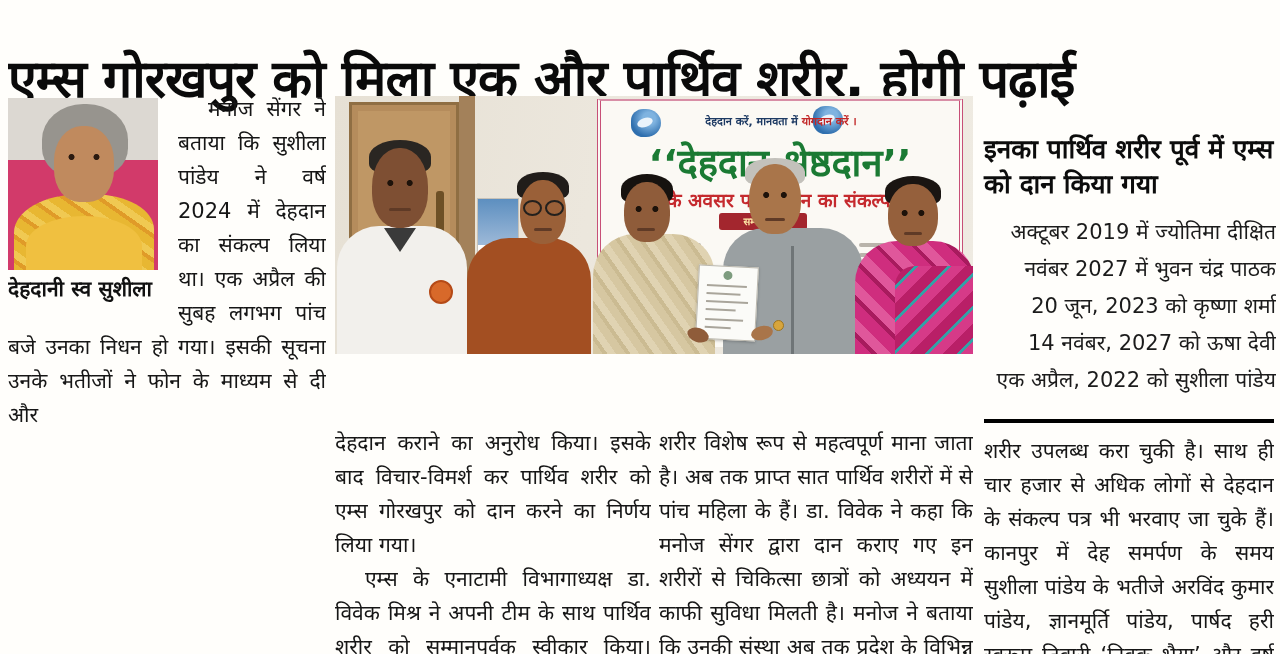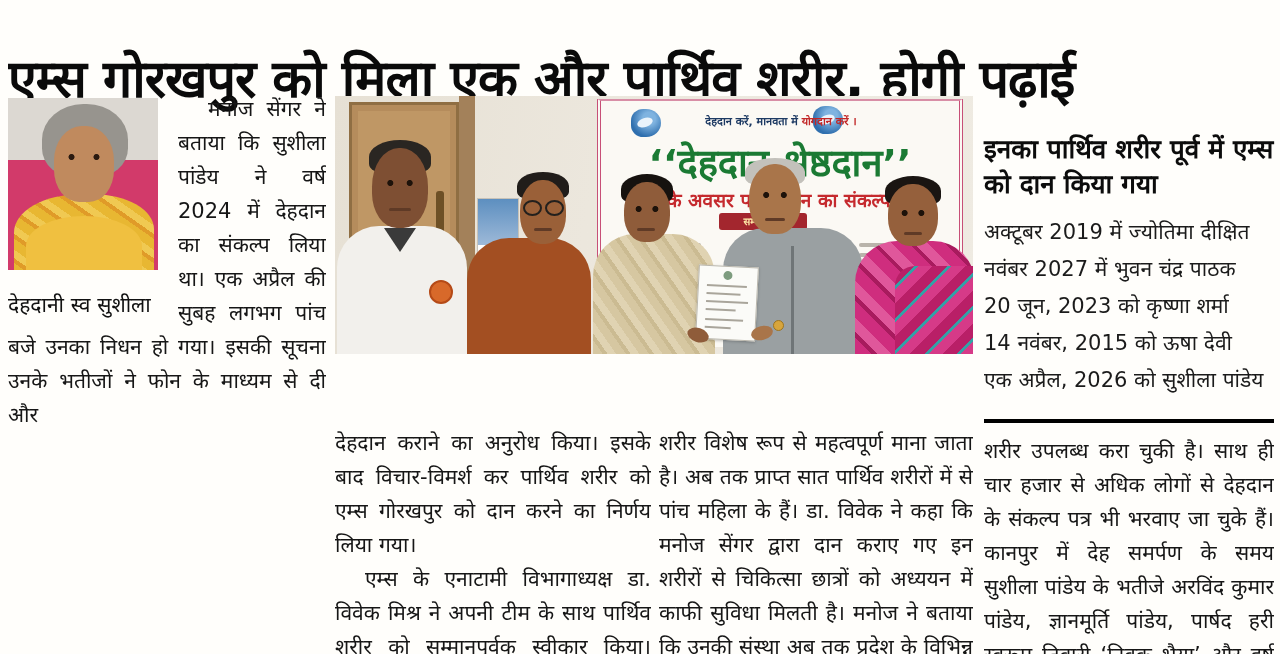--- a/index.html
+++ b/index.html
@@ -31,21 +31,21 @@
   .inset-img{position:relative;width:150px;height:172px;overflow:hidden;background:#dcd8d2;}
   .inset-bg-pink{position:absolute;left:0;top:62px;width:150px;height:110px;background:#d23a6a;}
   .inset-sari{position:absolute;left:6px;top:96px;width:140px;height:80px;border-radius:48% 44% 0 0;
       background:repeating-linear-gradient(35deg,#e8b732 0 9px,#e09b28 9px 13px,#f0c952 13px 20px);}
   .inset-shoulder{position:absolute;left:18px;top:118px;width:116px;height:60px;border-radius:50% 50% 0 0;background:#f0c040;}
   .inset-hair{position:absolute;left:34px;top:6px;width:86px;height:74px;border-radius:48% 48% 40% 40%;background:#97948e;}
   .inset-face{position:absolute;left:46px;top:28px;width:60px;height:76px;border-radius:46% 46% 42% 42%;background:#c08a5e;}
   .inset-eyes{position:absolute;left:50px;top:54px;width:52px;height:10px;
       background:radial-gradient(circle at 26% 50%,#2b1a10 2.6px,transparent 3.4px),
                  radial-gradient(circle at 74% 50%,#2b1a10 2.6px,transparent 3.4px);}
-  .inset-caption{font-size:21px;line-height:30px;font-weight:400;margin-top:20px;color:#111;}
+  .inset-caption{font-size:21px;line-height:30px;font-weight:700;margin-top:4px;color:#111;}
   .bullet{display:inline-block;width:11px;height:11px;border-radius:50%;background:#9a9a9a;margin:0 6px 0 2px;}
   
   .mainphoto{position:absolute;left:335px;top:96px;width:638px;height:258px;overflow:hidden;
       background:linear-gradient(100deg,#e6e0d4 0%,#ece7dd 40%,#efebe2 100%);}
   .door{position:absolute;left:14px;top:6px;width:104px;height:252px;background:#bf9765;
       border:3px solid #8f6e43;box-shadow:inset 0 0 0 6px #b58c5c;}
   .door-slot{position:absolute;left:84px;top:86px;width:8px;height:46px;background:#6d5026;border-radius:3px;}
   .doorframe{position:absolute;left:124px;top:0;width:16px;height:258px;background:#a3815a;}
   .poster{position:absolute;left:142px;top:102px;width:40px;height:104px;background:#fdfdfd;border:1px solid #c7c2b8;}
   .poster-top{position:absolute;left:0;top:0;width:100%;height:46px;background:linear-gradient(#5d8fc0,#9db9d8);}
@@ -85,21 +85,21 @@
   .cert i{position:absolute;left:8px;height:2px;background:#a9a59b;display:block;}
   .cert .seal{position:absolute;left:24px;top:4px;width:9px;height:9px;border-radius:50%;background:#7d9c7f;}
   .hand{position:absolute;width:22px;height:14px;border-radius:50%;}
   .watch{position:absolute;width:9px;height:9px;border-radius:50%;background:#d7a53c;border:1px solid #9c7420;}
   
   .main-caption{position:absolute;left:335px;top:358px;width:640px;font-size:22px;font-weight:600;
       line-height:31px;color:#111;text-align:left;}
   
   .sidebar{position:absolute;left:984px;top:98px;width:292px;margin-top:34px;}
   .sidebar h2{margin:0;font-size:26px;line-height:35px;font-weight:700;color:#0c0c0c;}
-  .sidebar ul{list-style:none;margin:12px 0 0 0;padding:0;}
+  .sidebar ul{list-style:none;margin:12px 0 0 0;padding:0;text-align:right;}
   .sidebar li{font-size:21px;line-height:37px;font-weight:400;color:#1b1b1b;white-space:nowrap;overflow:hidden;}
   .rule{position:absolute;left:984px;top:419px;width:290px;height:0;border-top:4px solid #000;}
 </style>
 </head>
 <body>
 
 <div class="page">
 
   <h1 class="headline">एम्स गोरखपुर को मिला एक और पार्थिव शरीर, होगी पढ़ाई</h1>
 
@@ -215,22 +215,22 @@
   <div class="bodycol col3">
     <p>शरीर विशेष रूप से महत्वपूर्ण माना जाता है। अब तक प्राप्त सात पार्थिव शरीरों में से पांच महिला के हैं। डा. विवेक ने कहा कि मनोज सेंगर द्वारा दान कराए गए इन शरीरों से चिकित्सा छात्रों को अध्ययन में काफी सुविधा मिलती है। मनोज ने बताया कि उनकी संस्था अब तक प्रदेश के विभिन्न सरकारी मेडिकल कालेजों को 320 पार्थिव</p>
   </div>
 
   <div class="sidebar">
     <h2>इनका पार्थिव शरीर पूर्व में एम्स को दान किया गया</h2>
     <ul>
       <li>अक्टूबर 2019 में ज्योतिमा दीक्षित</li>
       <li>नवंबर 2027 में भुवन चंद्र पाठक</li>
       <li>20 जून, 2023 को कृष्णा शर्मा</li>
-      <li>14 नवंबर, 2015 को ऊषा देवी</li>
-      <li>एक अप्रैल, 2026 को सुशीला पांडेय</li>
+      <li>14 नवंबर, 2027 को ऊषा देवी</li>
+      <li>एक अप्रैल, 2022 को सुशीला पांडेय</li>
     </ul>
   </div>
   <div class="rule"></div>
 
   <div class="bodycol col4text">
     <p>शरीर उपलब्ध करा चुकी है। साथ ही चार हजार से अधिक लोगों से देहदान के संकल्प पत्र भी भरवाए जा चुके हैं। कानपुर में देह समर्पण के समय सुशीला पांडेय के भतीजे अरविंद कुमार पांडेय, ज्ञानमूर्ति पांडेय, पार्षद हरी स्वरूप तिवारी ‘निक्कू भैया’ और हर्ष द्विवेदी सहित अन्य लोग मौजूद रहे।</p>
   </div>
 
 </div>
 

